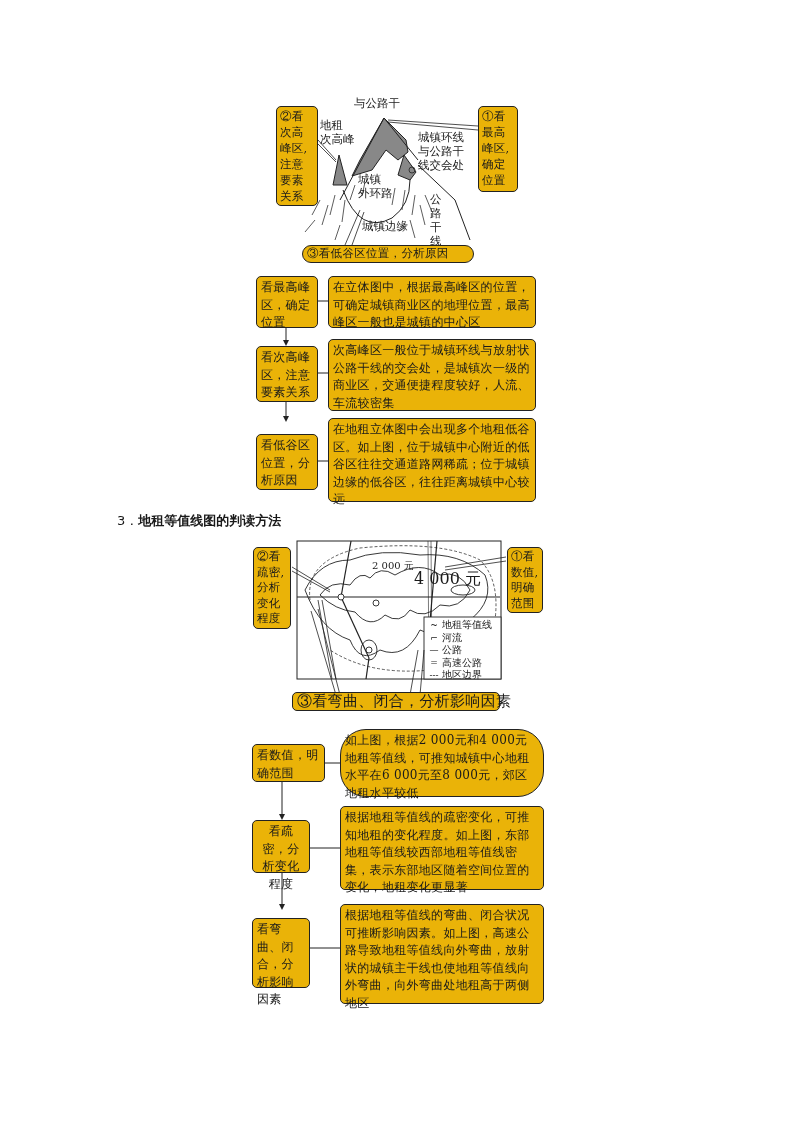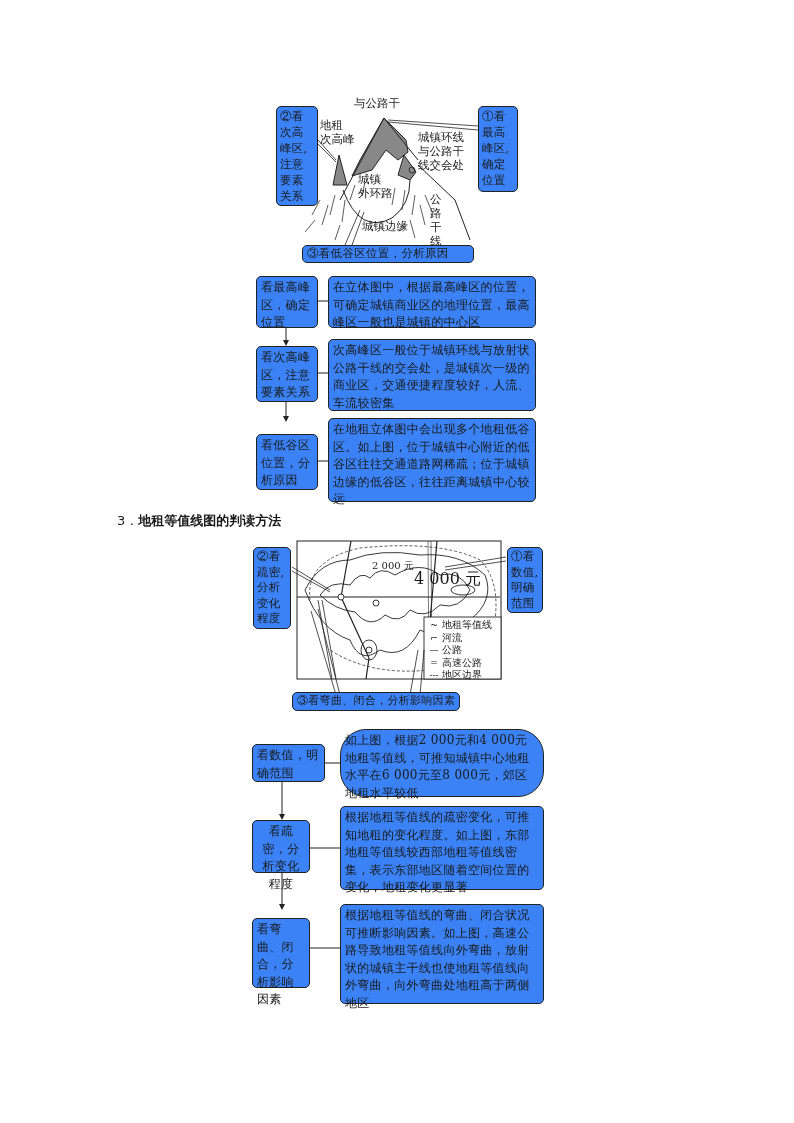--- a/index.html
+++ b/index.html
@@ -1,18 +1,18 @@
 <!DOCTYPE html>
 <html><head>
   <meta charset="utf-8">
   <style>
     html, body { margin: 0; padding: 0; background: #ffffff; }
     body { width: 794px; height: 1123px; position: relative; overflow: hidden;
            font-family: "DejaVu Serif", "Liberation Serif", serif; color: #1a1a1a; }
-    .box { position: absolute; border: 1.3px solid #222; border-radius: 5px; background: #3b82f6;
+    .box { position: absolute; border: 1.3px solid #222; border-radius: 5px; background: #eab308;
            font-size: 12px; line-height: 17.5px; padding: 2px 4px; box-sizing: border-box;
            letter-spacing: 0.3px; }
     .lbl { position: absolute; font-size: 11.5px; line-height: 15px; white-space: nowrap; }
     .lblv { position: absolute; font-size: 11.5px; line-height: 14px; }
     .heading { position: absolute; left: 117px; top: 512px; font-size: 13px;
                font-family: "DejaVu Sans", "Liberation Sans", sans-serif; font-weight: bold; }
     .heading .num { font-weight: normal; }
     svg { position: absolute; overflow: visible; }
     .legend { position: absolute; font-size: 10px; line-height: 12.5px; }
     .legend .row { display: flex; align-items: center; white-space: nowrap; }
@@ -79,21 +79,21 @@
 最高
 峰区,
 确定
 位置</div>
   <div class="box" style="left:276px;top:106px;width:42px;height:100px;white-space:pre-line;line-height:16px;padding:1px 3px;font-size:11.5px;">②看
 次高
 峰区,
 注意
 要素
 关系</div>
-  <div class="box" style="left:302px;top:245px;width:172px;height:18px;padding:0 4px;line-height:15px;font-size:11.5px;white-space:nowrap;">③看低谷区位置，分析原因</div>
+  <div class="box" style="left:302px;top:245px;width:172px;height:18px;padding:0 4px;line-height:15px;font-size:11.5px;white-space:nowrap;border-radius:9px;">③看低谷区位置，分析原因</div>
 </div>
 
 <div>
   <svg width="794" height="520" style="left:0;top:0">
     <line x1="286" y1="328" x2="286" y2="344" stroke="#222" stroke-width="1"></line>
     <polygon points="283,340 289,340 286,346" fill="#222"></polygon>
     <line x1="286" y1="402" x2="286" y2="420" stroke="#222" stroke-width="1"></line>
     <polygon points="283,416 289,416 286,422" fill="#222"></polygon>
     <line x1="318" y1="301" x2="328" y2="301" stroke="#222" stroke-width="1"></line>
     <line x1="318" y1="373" x2="328" y2="373" stroke="#222" stroke-width="1"></line>
@@ -154,21 +154,21 @@
 
   <div class="box" style="left:507px;top:547px;width:36px;height:66px;white-space:pre-line;line-height:15.5px;padding:1px 3px;font-size:11.5px;">①看
 数值,
 明确
 范围</div>
   <div class="box" style="left:253px;top:547px;width:38px;height:82px;white-space:pre-line;line-height:15.5px;padding:1px 3px;font-size:11.5px;">②看
 疏密,
 分析
 变化
 程度</div>
-  <div class="box" style="left:292px;top:692px;width:168px;height:19px;padding:0 4px;line-height:16px;font-size:11px;white-space:nowrap;">③看弯曲、闭合，分析影响因素</div>
+  <div class="box" style="left:292px;top:692px;width:208px;height:19px;padding:0 4px;line-height:16px;font-size:15px;white-space:nowrap;">③看弯曲、闭合，分析影响因素</div>
 
   <div class="legend" style="left:428px;top:619px;">
     <div class="row">
         <span class="sym">~</span>
         <span>地租等值线</span>
       </div>
     <div class="row">
         <span class="sym">⌐</span>
         <span>河流</span>
       </div>

